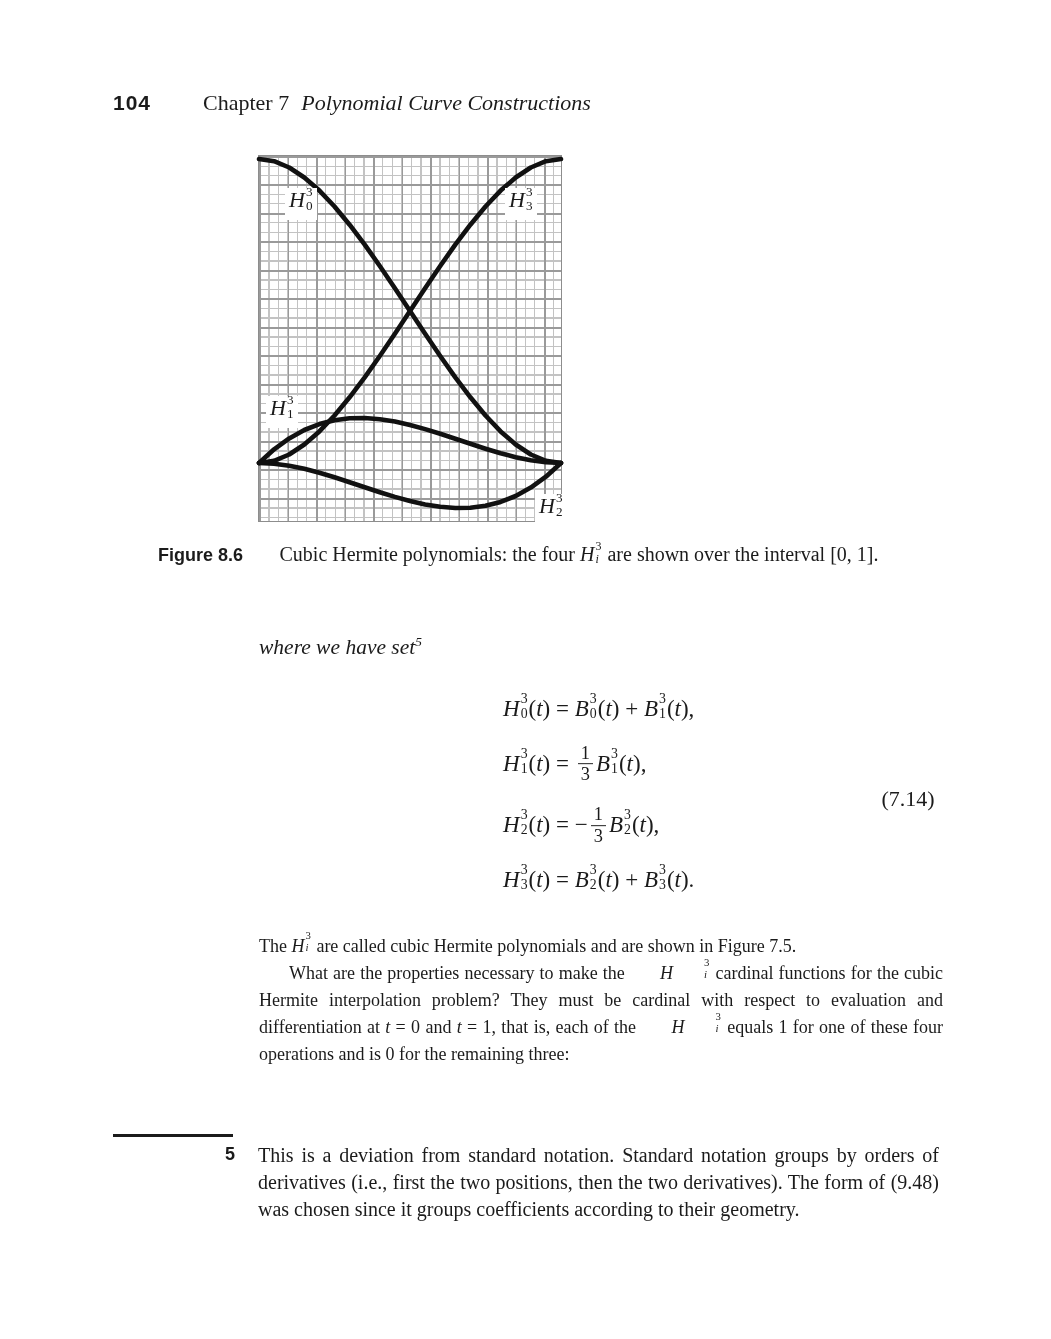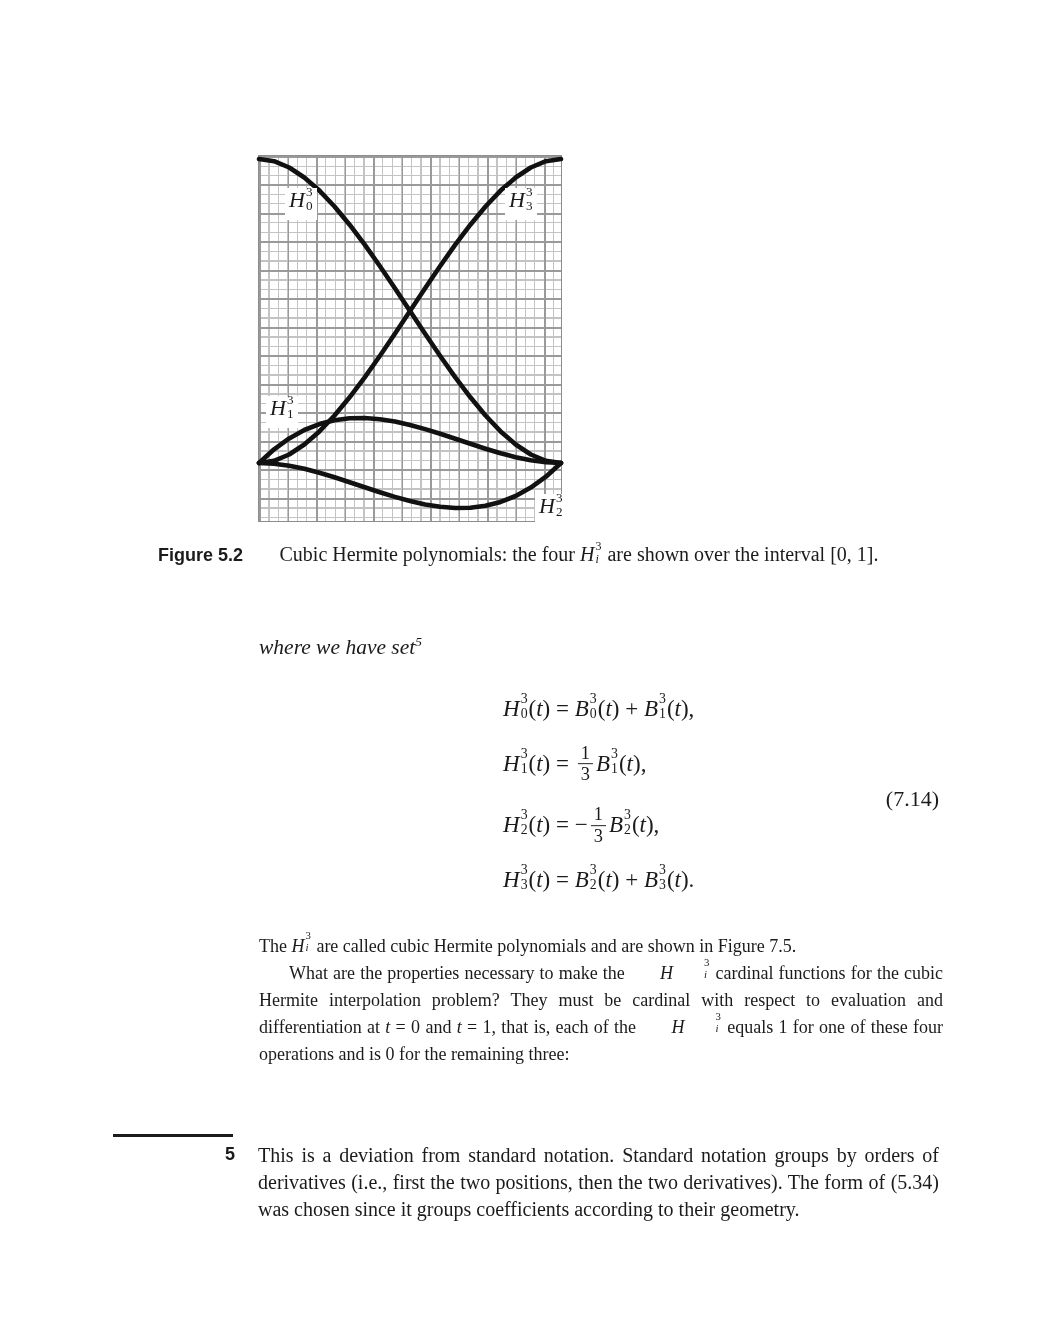--- a/index.html
+++ b/index.html
@@ -52,34 +52,39 @@
   
   .caption-label{
     position:absolute;left:158px;top:545px;
     font-family:"Liberation Sans", sans-serif;font-weight:bold;font-size:18px;
   }
   .caption-text{position:absolute;left:259px;top:543px;width:640px;font-size:20px;text-align:center;}
   
   .where-line{position:absolute;left:259px;top:635px;font-size:21.5px;font-style:italic;}
   .equations{position:absolute;left:503px;top:696px;display:flex;flex-direction:column;gap:19px;font-size:23px;}
   .eq-line{white-space:nowrap;}
-  .eq-number{position:absolute;left:877px;top:786px;width:62px;text-align:right;font-size:22px;}
+  .eq-number{position:absolute;left:877px;top:786px;width:62px;text-align:center;font-size:22px;}
   .para-block{position:absolute;left:259px;top:933px;width:684px;font-size:18px;line-height:27px;text-align:justify;}
   .para-block p{margin:0;}
   .para-block p.indent{text-indent:30px;}
   
   .fn-rule{position:absolute;left:113px;top:1134px;width:120px;height:2.5px;background:#1b1b1b;}
   .fn-number{position:absolute;left:225px;top:1144px;font-family:"Liberation Sans", sans-serif;font-weight:bold;font-size:18px;}
   .fn-text{position:absolute;left:258px;top:1142px;width:681px;font-size:20px;line-height:27px;text-align:justify;}
 </style>
 </head>
 <body>
 
 <div class="page">
 
+  <div class="header">
+    <span class="pagenum">104</span>
+    <span class="chapter">Chapter 7</span>
+    <span class="chapter-title">Polynomial Curve Constructions</span>
+  </div>
 
   <div class="fig">
     <svg width="302" height="365" viewBox="0 0 302 365">
         <polyline points="0.0,3.0 15.1,5.2 30.2,11.5 45.3,21.5 60.4,34.6 75.5,50.5 90.6,68.7 105.7,88.6 120.8,110.0 135.9,132.3 151.0,155.0 166.1,177.7 181.2,200.0 196.3,221.3 211.4,241.3 226.5,259.5 241.6,275.4 256.7,288.5 271.8,298.5 286.9,304.8 302.0,307.0" fill="none" stroke="#111111" stroke-width="4.6" stroke-linecap="round" stroke-linejoin="round"></polyline>
         <polyline points="0.0,307.0 15.1,293.3 30.2,282.4 45.3,274.0 60.4,268.1 75.5,264.3 90.6,262.3 105.7,262.0 120.8,263.2 135.9,265.6 151.0,269.0 166.1,273.1 181.2,277.8 196.3,282.8 211.4,287.8 226.5,292.7 241.6,297.3 256.7,301.2 271.8,304.3 286.9,306.3 302.0,307.0" fill="none" stroke="#111111" stroke-width="4.6" stroke-linecap="round" stroke-linejoin="round"></polyline>
         <polyline points="0.0,307.0 15.1,307.7 30.2,309.7 45.3,312.8 60.4,316.7 75.5,321.3 90.6,326.2 105.7,331.2 120.8,336.2 135.9,340.9 151.0,345.0 166.1,348.4 181.2,350.8 196.3,352.0 211.4,351.7 226.5,349.7 241.6,345.9 256.7,340.0 271.8,331.6 286.9,320.7 302.0,307.0" fill="none" stroke="#111111" stroke-width="4.6" stroke-linecap="round" stroke-linejoin="round"></polyline>
         <polyline points="0.0,307.0 15.1,304.8 30.2,298.5 45.3,288.5 60.4,275.4 75.5,259.5 90.6,241.3 105.7,221.3 120.8,200.0 135.9,177.7 151.0,155.0 166.1,132.3 181.2,110.0 196.3,88.6 211.4,68.7 226.5,50.5 241.6,34.6 256.7,21.5 271.8,11.5 286.9,5.2 302.0,3.0" fill="none" stroke="#111111" stroke-width="4.6" stroke-linecap="round" stroke-linejoin="round"></polyline>
       </svg>
   <div class="curve-label" style="left: 26px; top: 32px;"><span class="matom">
           <span class="mbase">H</span>
@@ -104,21 +109,21 @@
         </span></div>
       <div class="curve-label" style="left: 276px; top: 338px;"><span class="matom">
           <span class="mbase">H</span>
           <span class="mscripts">
             <span>3</span>
             <span class="msub">2</span>
           </span>
         </span></div>
     </div>
 
-  <div class="caption-label">Figure 5.2</div>
+  <div class="caption-label">Figure 8.6</div>
   <div class="caption-text">Cubic Hermite polynomials: the four <span class="matom">
         <span class="mbase">H</span>
         <span class="mscripts">
           <span>3</span>
           <span class="msub" style="font-style: italic;">i</span>
         </span>
       </span> are shown over the interval [0, 1].</div>
 
   <div class="where-line">where we have set<sup class="plain">5</sup></div>
 
@@ -214,15 +219,15 @@
           <span class="mbase">H</span>
           <span class="mscripts">
             <span>3</span>
             <span class="msub" style="font-style: italic;">i</span>
           </span>
         </span> equals 1 for one of these four operations and is 0 for the remaining three:</p>
   </div>
 
   <div class="fn-rule"></div>
   <div class="fn-number">5</div>
-  <div class="fn-text">This is a deviation from standard notation. Standard notation groups by orders of derivatives (i.e., first the two positions, then the two derivatives). The form of (5.34) was chosen since it groups coefficients according to their geometry.</div>
+  <div class="fn-text">This is a deviation from standard notation. Standard notation groups by orders of derivatives (i.e., first the two positions, then the two derivatives). The form of (9.48) was chosen since it groups coefficients according to their geometry.</div>
 
 </div>
 
 </body></html>

